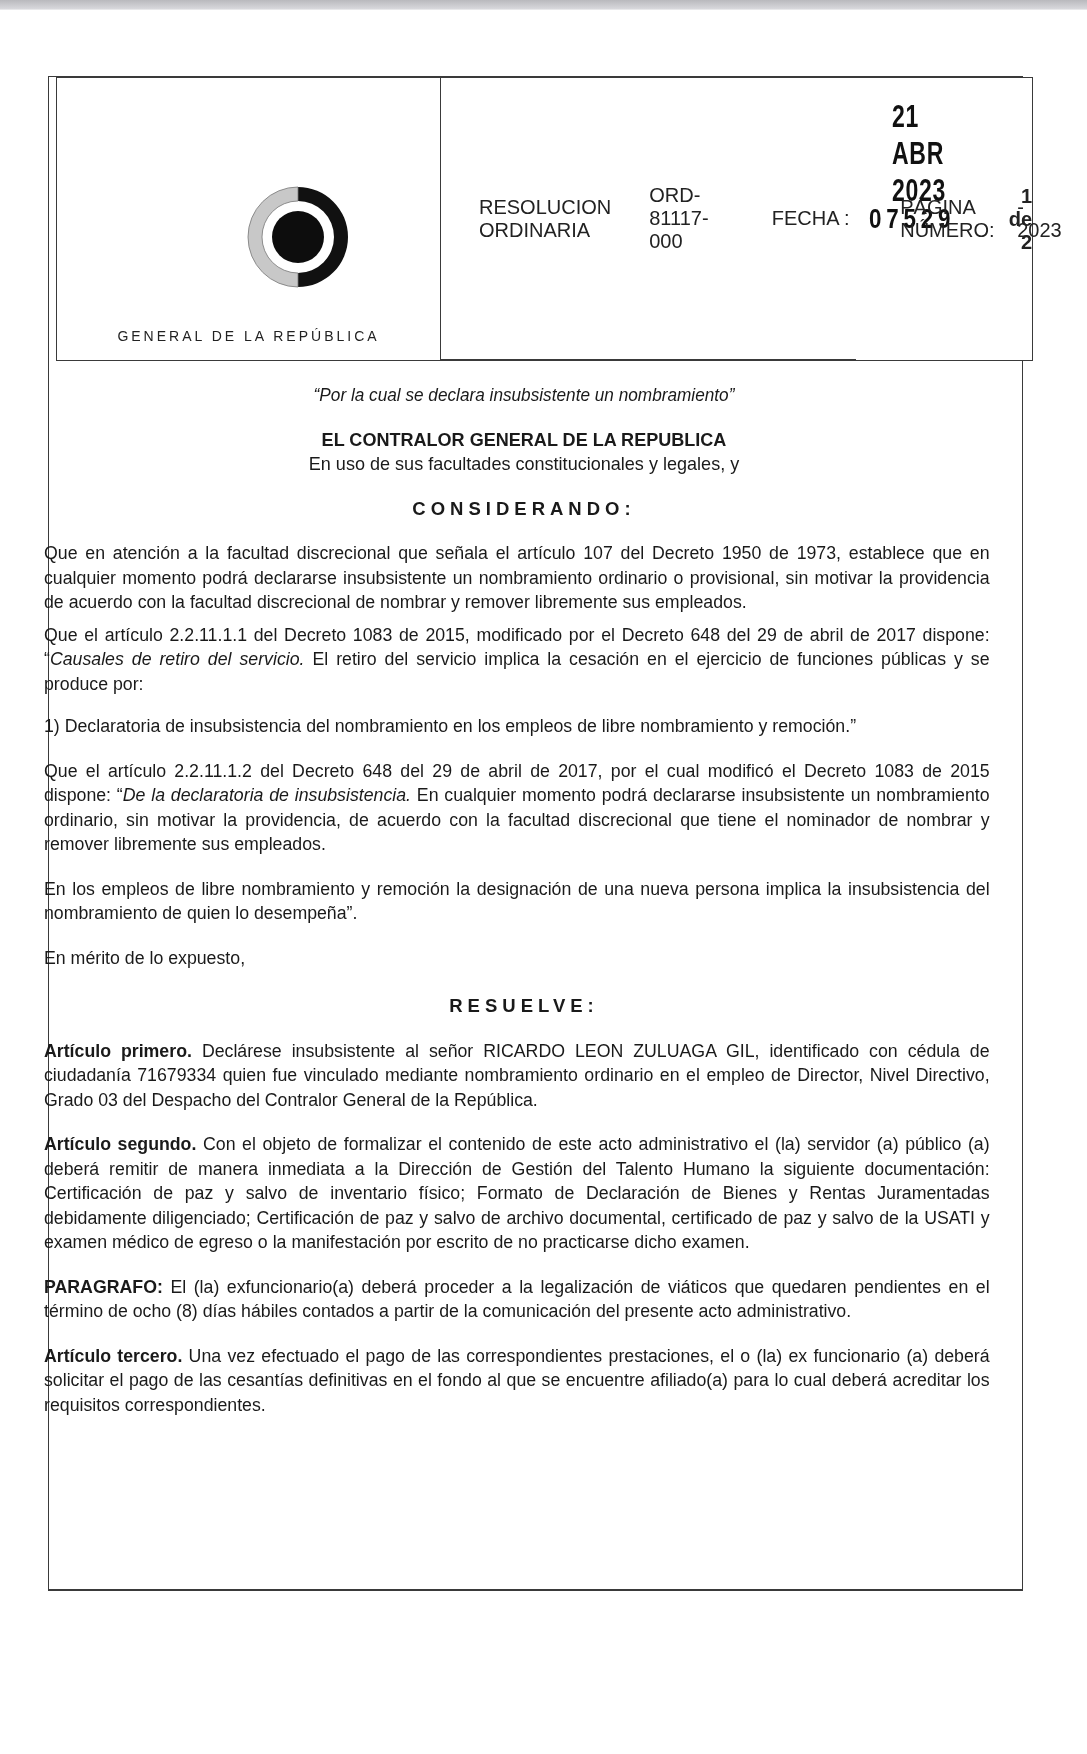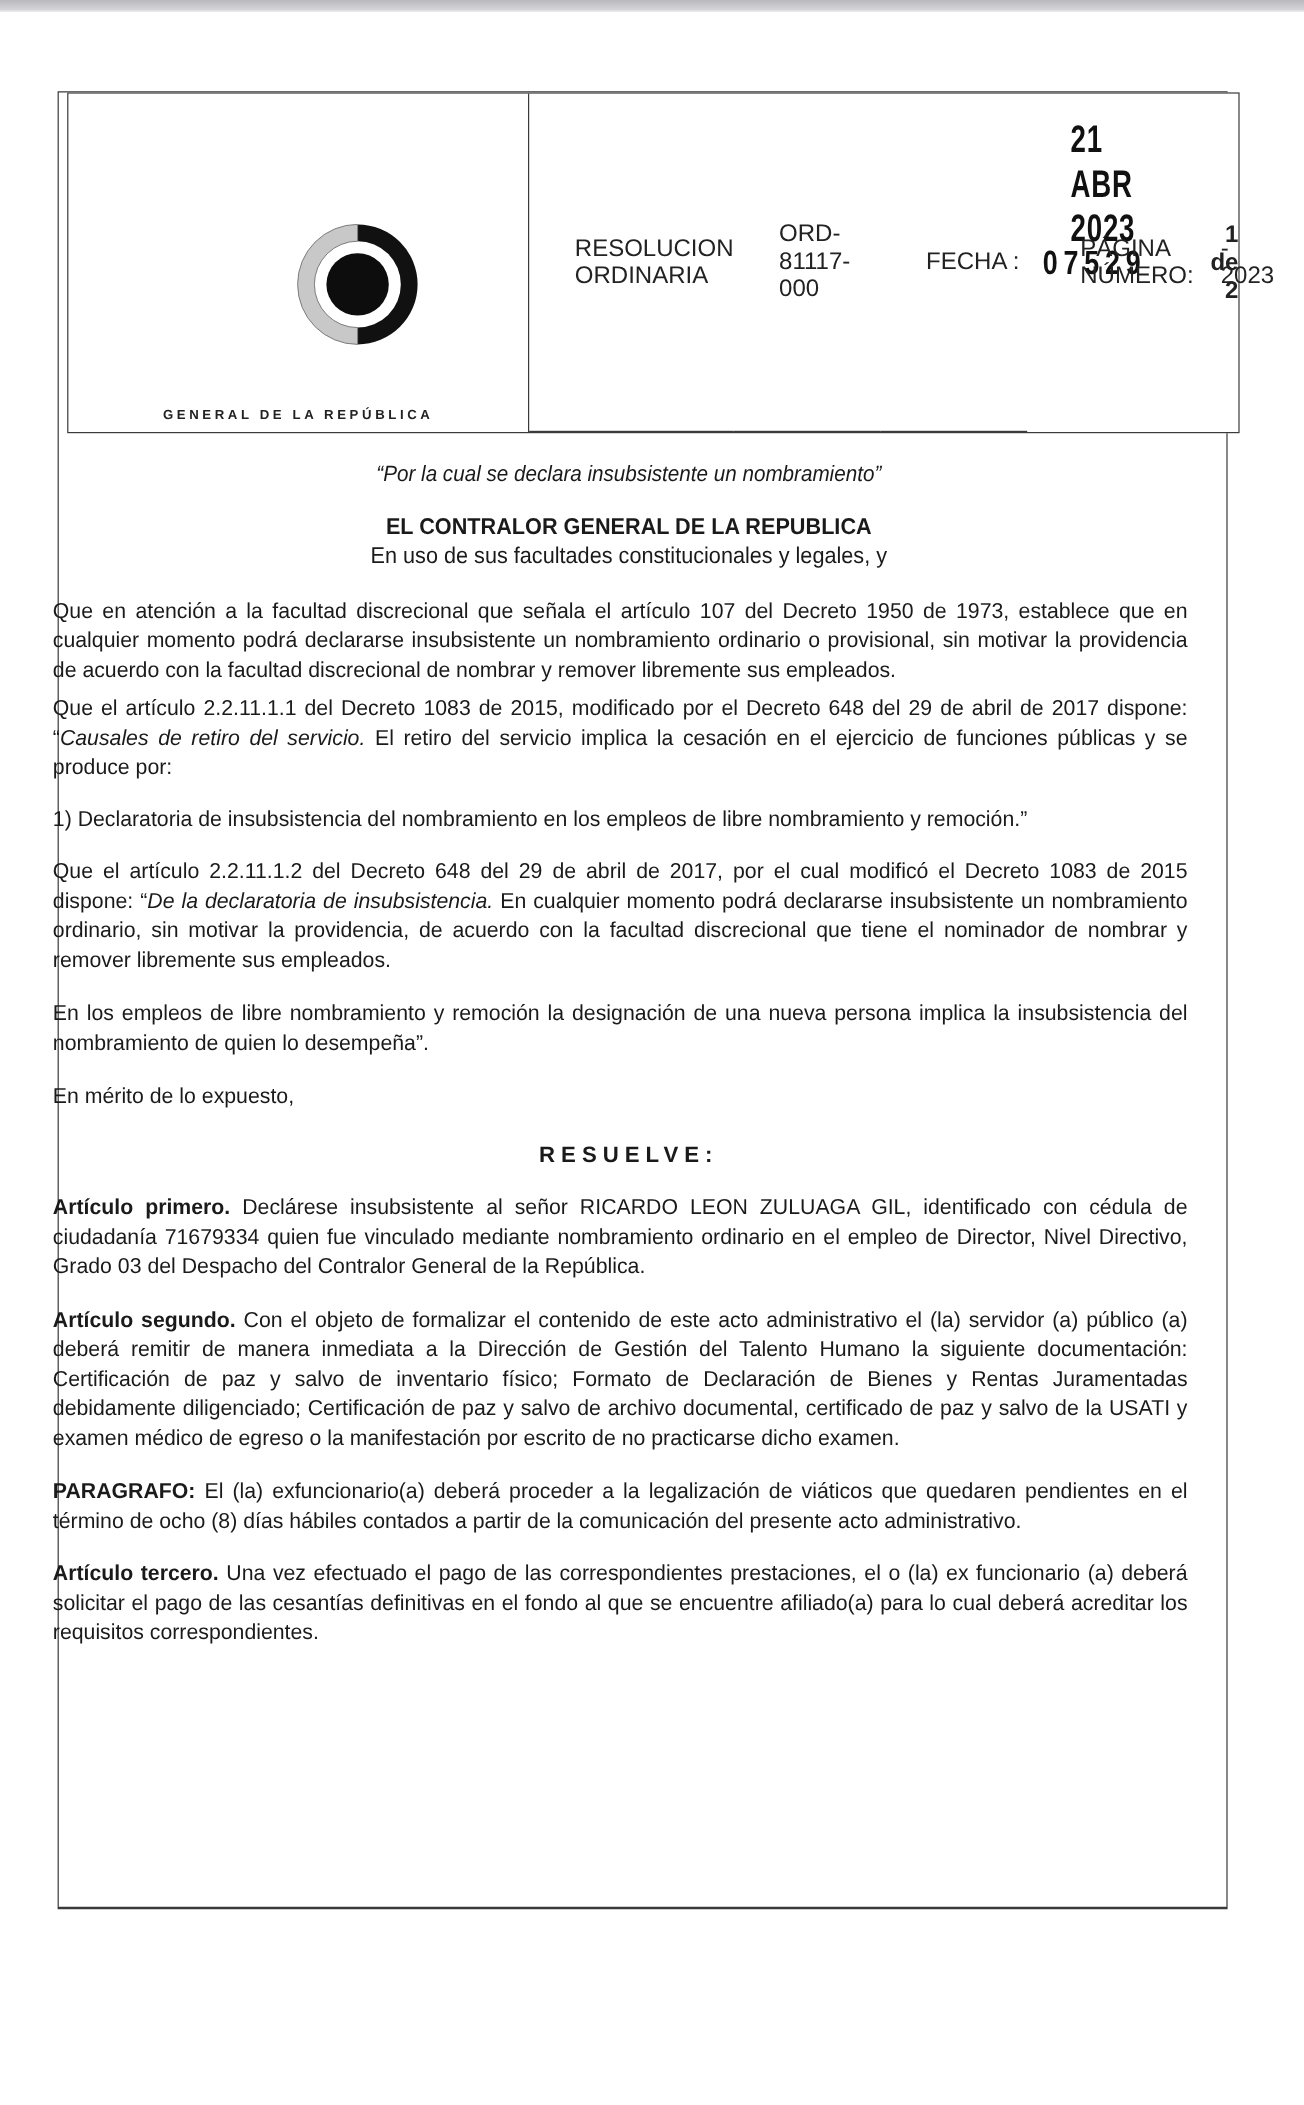--- a/index.html
+++ b/index.html
@@ -10,21 +10,21 @@
   .topbar { position:absolute; left:0; top:0; width:1087px; height:9px;
     background:linear-gradient(#b9b9bd,#d8d8dc); border-bottom:1px solid #e8e8ea; }
   .page-border { position:absolute; left:48px; top:76px; width:975px; height:1515px;
     border:1.6px solid #3a3a3a; box-sizing:border-box; border-bottom-width:2px; }
   .header { position:absolute; left:56px; top:77px; width:977px; height:284px;
     border:1.6px solid #3a3a3a; box-sizing:border-box; display:flex; background:#fff; }
   .logo-cell { width:383px; border-right:1.6px solid #3a3a3a; position:relative; }
   .logo-ring { position:absolute; left:189px; top:107px; width:104px; height:104px; }
   .logo-text { position:absolute; left:0; width:100%; text-align:center; }
   .logo-name { top:222px; font-size:27px; letter-spacing:0.5px; color:#222; }
-  .logo-sub { top:262px; font-size:11px; font-weight:bold; letter-spacing:3px; color:#222; }
+  .logo-sub { top:250px; font-size:14px; font-weight:normal; letter-spacing:3px; color:#222; }
   .info-cell { flex:1; display:flex; flex-direction:row; }
   .info-row { flex:1; border-bottom:1.6px solid #3a3a3a; display:flex; align-items:center;
     padding-left:38px; font-size:20px; color:#222; position:relative; }
   .info-row:last-child { border-bottom:none; }
   .stamp-num { position:absolute; left:258px; font-family:"Liberation Sans Narrow","Liberation Sans", sans-serif;
     font-size:28px; font-weight:bold; letter-spacing:6px; transform:scaleX(0.8); transform-origin:left center; color:#111; }
   .stamp-year { position:absolute; left:406px; font-size:20px; }
   .stamp-date { position:absolute; left:158px; font-size:32px; font-weight:bold; transform:scaleX(0.72);
     transform-origin:left center; color:#111; letter-spacing:1px; top:20px; }
   .page-num { padding-left:44px; }
@@ -73,20 +73,21 @@
       <span>PÁGINA NÚMERO:</span>
       <b>1 de 2</b>
     </div>
   </div>
 </div>
 
 <div class="content">
   <div class="center title-quote">“Por la cual se declara insubsistente un nombramiento”</div>
   <div class="center authority">EL CONTRALOR GENERAL DE LA REPUBLICA</div>
   <div class="center authority-sub">En uso de sus facultades constitucionales y legales, y</div>
+  <div class="center section-head" style="margin-top:20px;">CONSIDERANDO:</div>
 
   <p class="para" style="margin-top:20px;">Que en atención a la facultad discrecional que señala el artículo 107 del Decreto 1950 de 1973, establece que en cualquier momento podrá declararse insubsistente un nombramiento ordinario o provisional, sin motivar la providencia de acuerdo con la facultad discrecional de nombrar y remover libremente sus empleados.</p>
   <p class="para" style="margin-top:8px;"><span>Que el artículo 2.2.11.1.1 del Decreto 1083 de 2015, modificado por el Decreto 648 del 29 de abril de 2017 dispone: “</span><span class="i">Causales de retiro del servicio.</span><span> El retiro del servicio implica la cesación en el ejercicio de funciones públicas y se produce por:</span></p>
   <p class="para" style="margin-top:18px;">1) Declaratoria de insubsistencia del nombramiento en los empleos de libre nombramiento y remoción.”</p>
   <p class="para" style="margin-top:20px;"><span>Que el artículo 2.2.11.1.2 del Decreto 648 del 29 de abril de 2017, por el cual modificó el Decreto 1083 de 2015 dispone: “</span><span class="i">De la declaratoria de insubsistencia.</span><span> En cualquier momento podrá declararse insubsistente un nombramiento ordinario, sin motivar la providencia, de acuerdo con la facultad discrecional que tiene el nominador de nombrar y remover libremente sus empleados.</span></p>
   <p class="para" style="margin-top:20px;">En los empleos de libre nombramiento y remoción la designación de una nueva persona implica la insubsistencia del nombramiento de quien lo desempeña”.</p>
   <p class="para" style="margin-top:20px;">En mérito de lo expuesto,</p>
 
   <div class="center section-head" style="margin-top:24px;">RESUELVE:</div>
 

